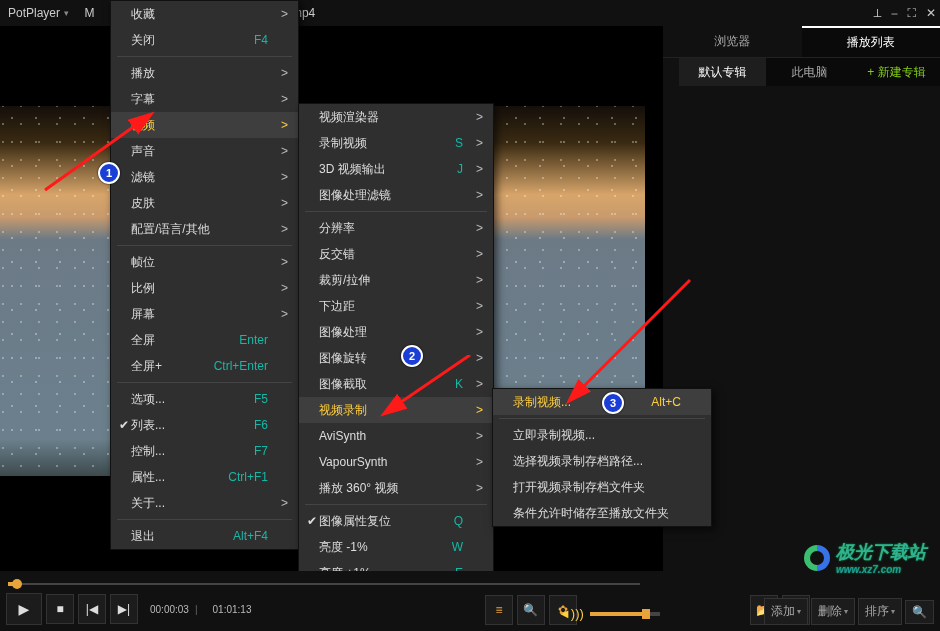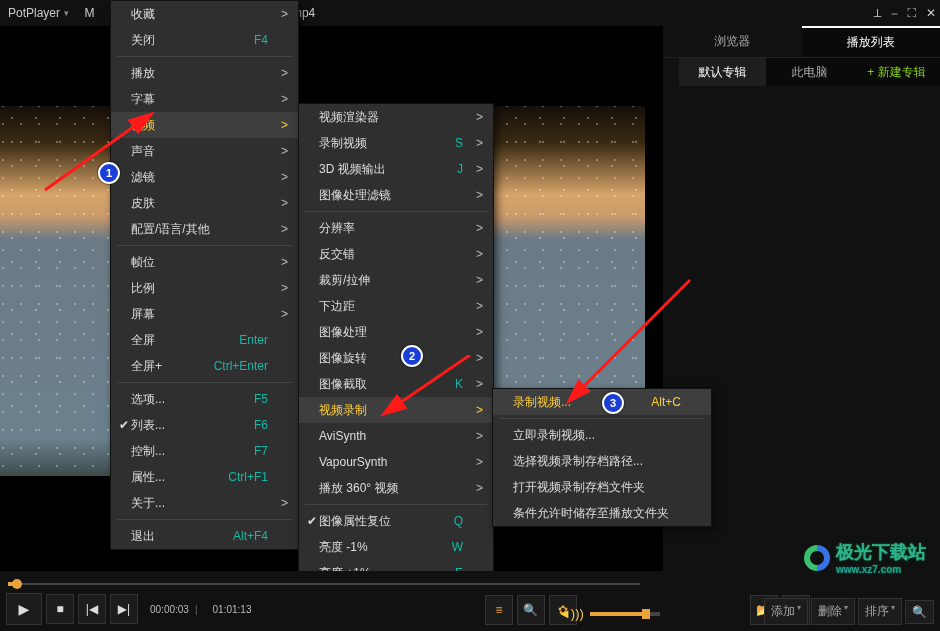--- a/index.html
+++ b/index.html
@@ -126,27 +126,27 @@
   .controls-mid .ctl-btn { color:#e8a33a;}
   
   .vol { position:absolute; left:558px; bottom:10px; display:flex; align-items:center; gap:6px;}
   .vol .speaker{ color:#ffcf3c; font-size:13px;}
   .vol .track{ width:70px; height:4px; background:#444; position:relative;}
   .vol .track .fill{position:absolute;left:0;top:0;bottom:0;width:80%;background:#e8a33a;}
   .vol .track .knob{position:absolute;left:calc(80% - 4px);top:-3px;width:8px;height:10px;background:#e8a33a;}
   
   .controls-right { position:absolute; right:130px; bottom:6px; display:flex; gap:4px; align-items:center;}
   .actions-right { position:absolute; right:6px; bottom:6px; display:flex; gap:0; align-items:center; color:#aaa;}
-  .actions-right .act { padding:4px 6px; border:1px solid #333; background:#1c1c1c; display:flex; align-items:flex-start; gap:2px; margin-left:3px;}
+  .actions-right .act { padding:4px 6px; border:1px solid #333; background:#1c1c1c; display:flex; align-items:center; gap:2px; margin-left:3px;}
   .actions-right .act .small-caret{ font-size:8px; color:#888;}
   
   
   .watermark {
     position:absolute; right:14px; bottom:56px;
-    color:#36c2a1; font-size:18px; font-weight:bold;
+    color:#36c2a1; font-size:18px; font-style:italic; font-weight:bold;
     display:flex; align-items:center; gap:6px;
     text-shadow: 0 0 2px #0a4;
     opacity:0.9;
   }
   .watermark .logo {
     width:26px; height:26px; border-radius:50%;
     background: conic-gradient(#3c7eff 0 50%, #3fd17a 50% 100%);
     position:relative;
   }
   .watermark .logo::after{

